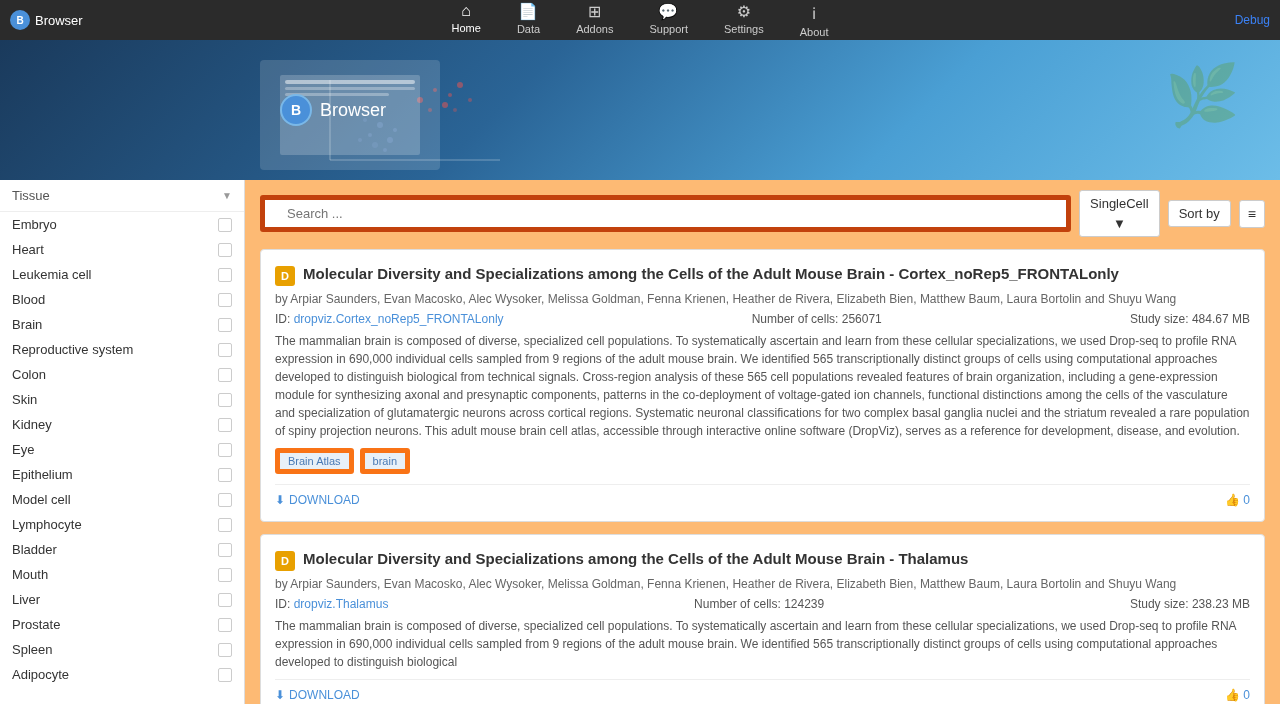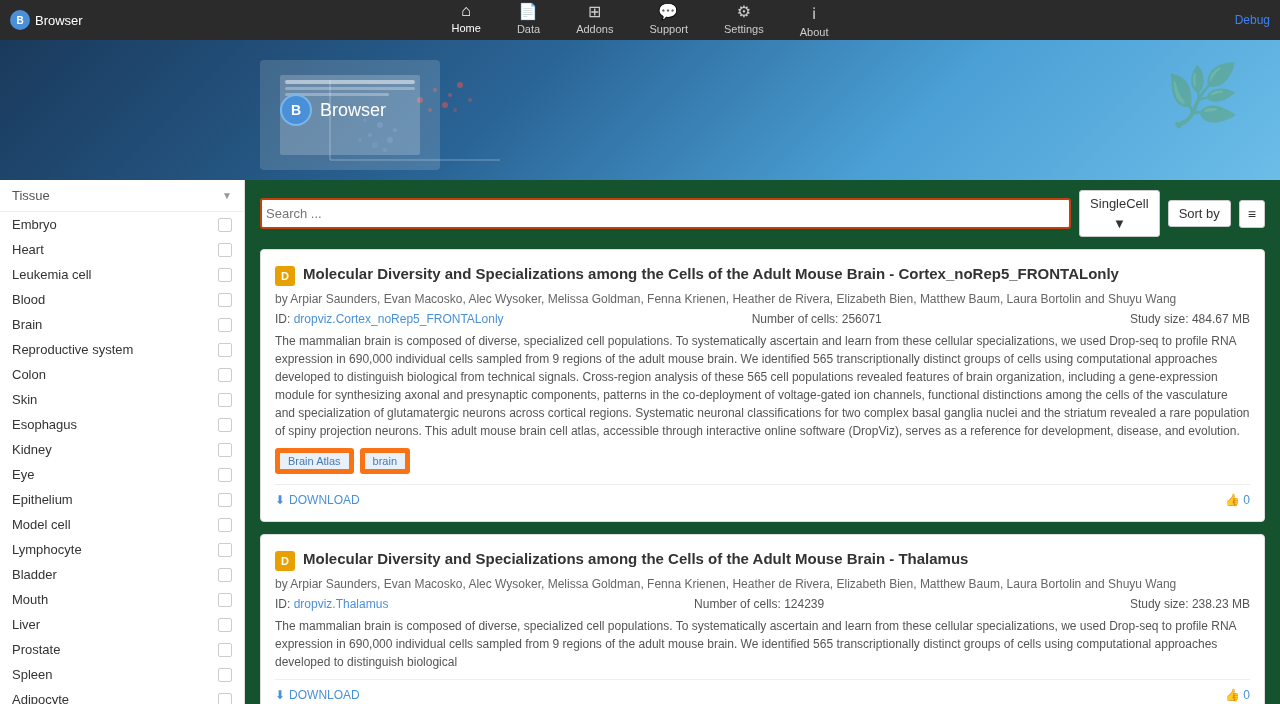--- a/index.html
+++ b/index.html
@@ -109,21 +109,21 @@
       right: 40px;
       top: 20px;
       font-size: 60px;
       opacity: 0.3;
     }
 
     
     .main-layout {
       display: flex;
       height: calc(704px - 40px - 140px);
-      background: #14532d;
+      background: #fdba74;
     }
 
     
     .sidebar {
       width: 245px;
       background: #fff;
       border-right: 1px solid #ddd;
       overflow-y: auto;
       flex-shrink: 0;
     }
@@ -166,23 +166,23 @@
 
     
     .search-bar {
       display: flex;
       gap: 8px;
       margin-bottom: 12px;
       align-items: center;
     }
     .search-input {
       flex: 1;
-      border: 2px solid #c2410c;
+      border: 5px solid #c2410c;
       border-radius: 3px;
-      padding: 6px 4px;
+      padding: 6px 22px;
       font-size: 13px;
       outline: none;
     }
     .dropdown-btn {
       border: 1px solid #ccc;
       background: #fff;
       padding: 5px 10px;
       border-radius: 3px;
       font-size: 13px;
       cursor: pointer;
@@ -414,24 +414,20 @@
         <div class="sidebar-item">
     <span>Reproductive system</span>
     <div class="checkbox"></div>
   </div>
         <div class="sidebar-item">
     <span>Colon</span>
     <div class="checkbox"></div>
   </div>
         <div class="sidebar-item">
     <span>Skin</span>
-    <div class="checkbox"></div>
-  </div>
-        <div class="sidebar-item">
-    <span>Esophagus</span>
     <div class="checkbox"></div>
   </div>
         <div class="sidebar-item">
     <span>Kidney</span>
     <div class="checkbox"></div>
   </div>
         <div class="sidebar-item">
     <span>Eye</span>
     <div class="checkbox"></div>
   </div>

